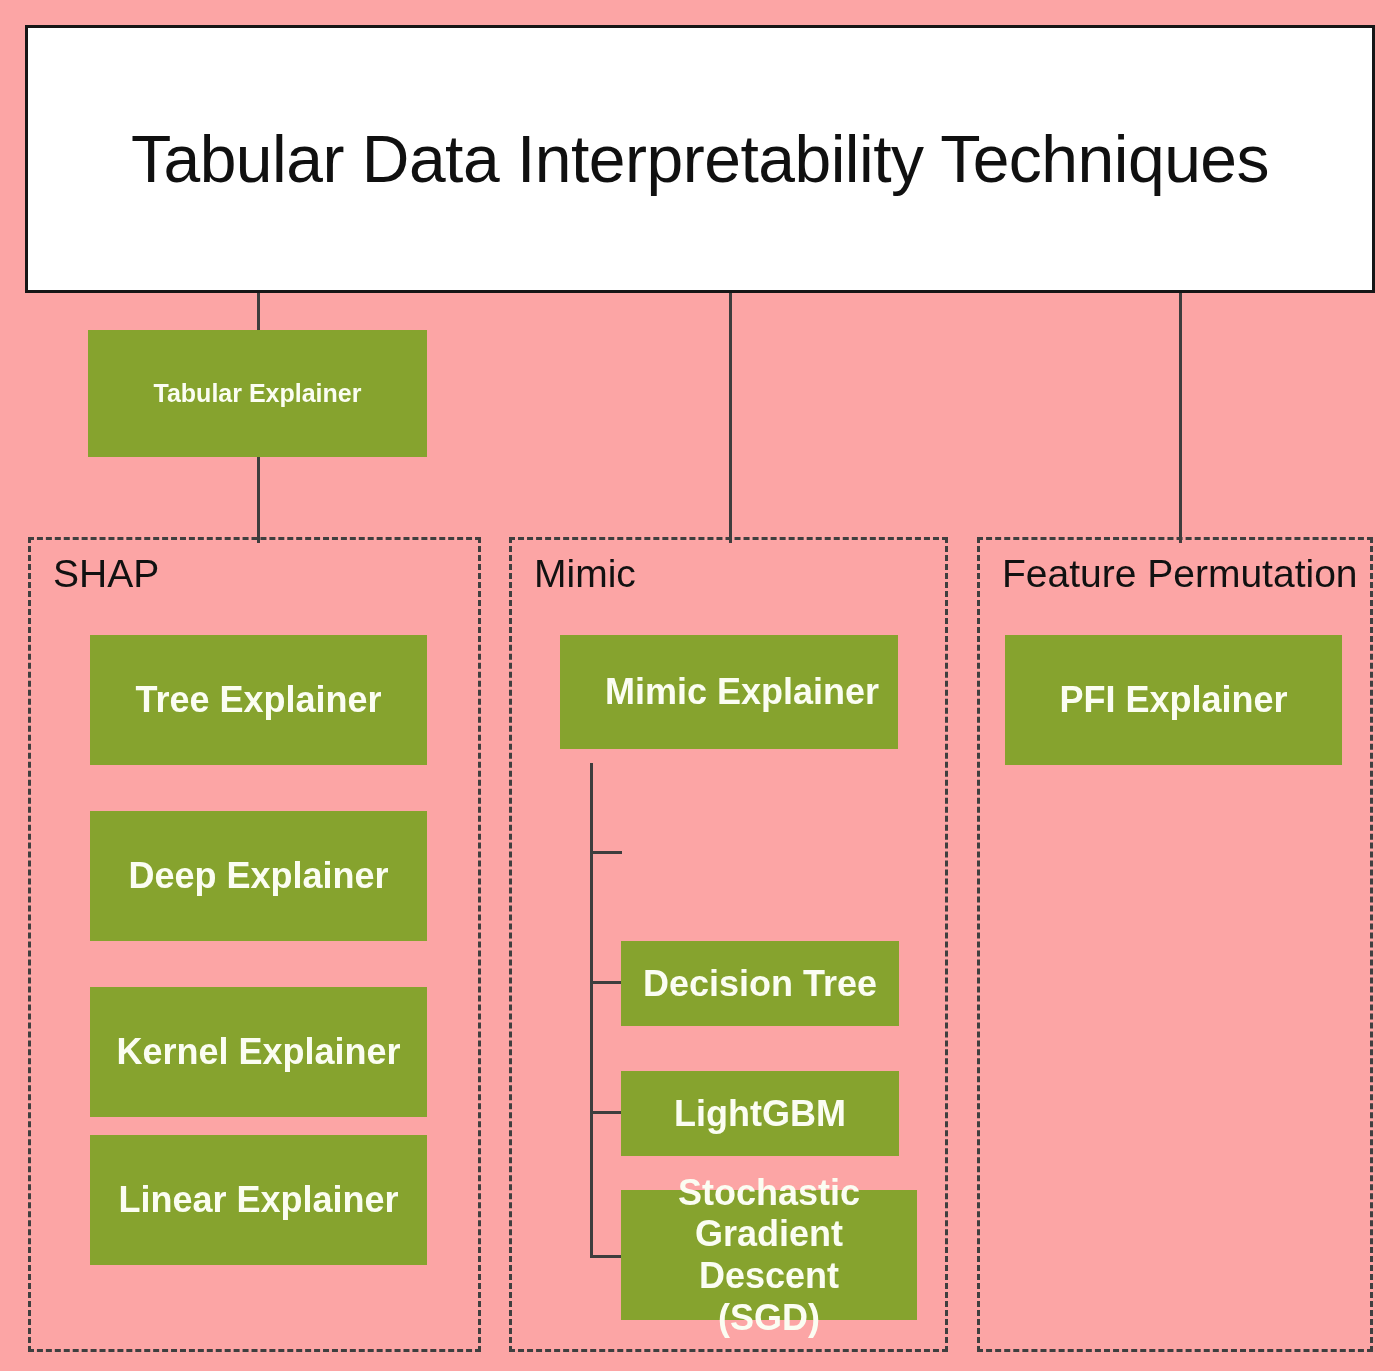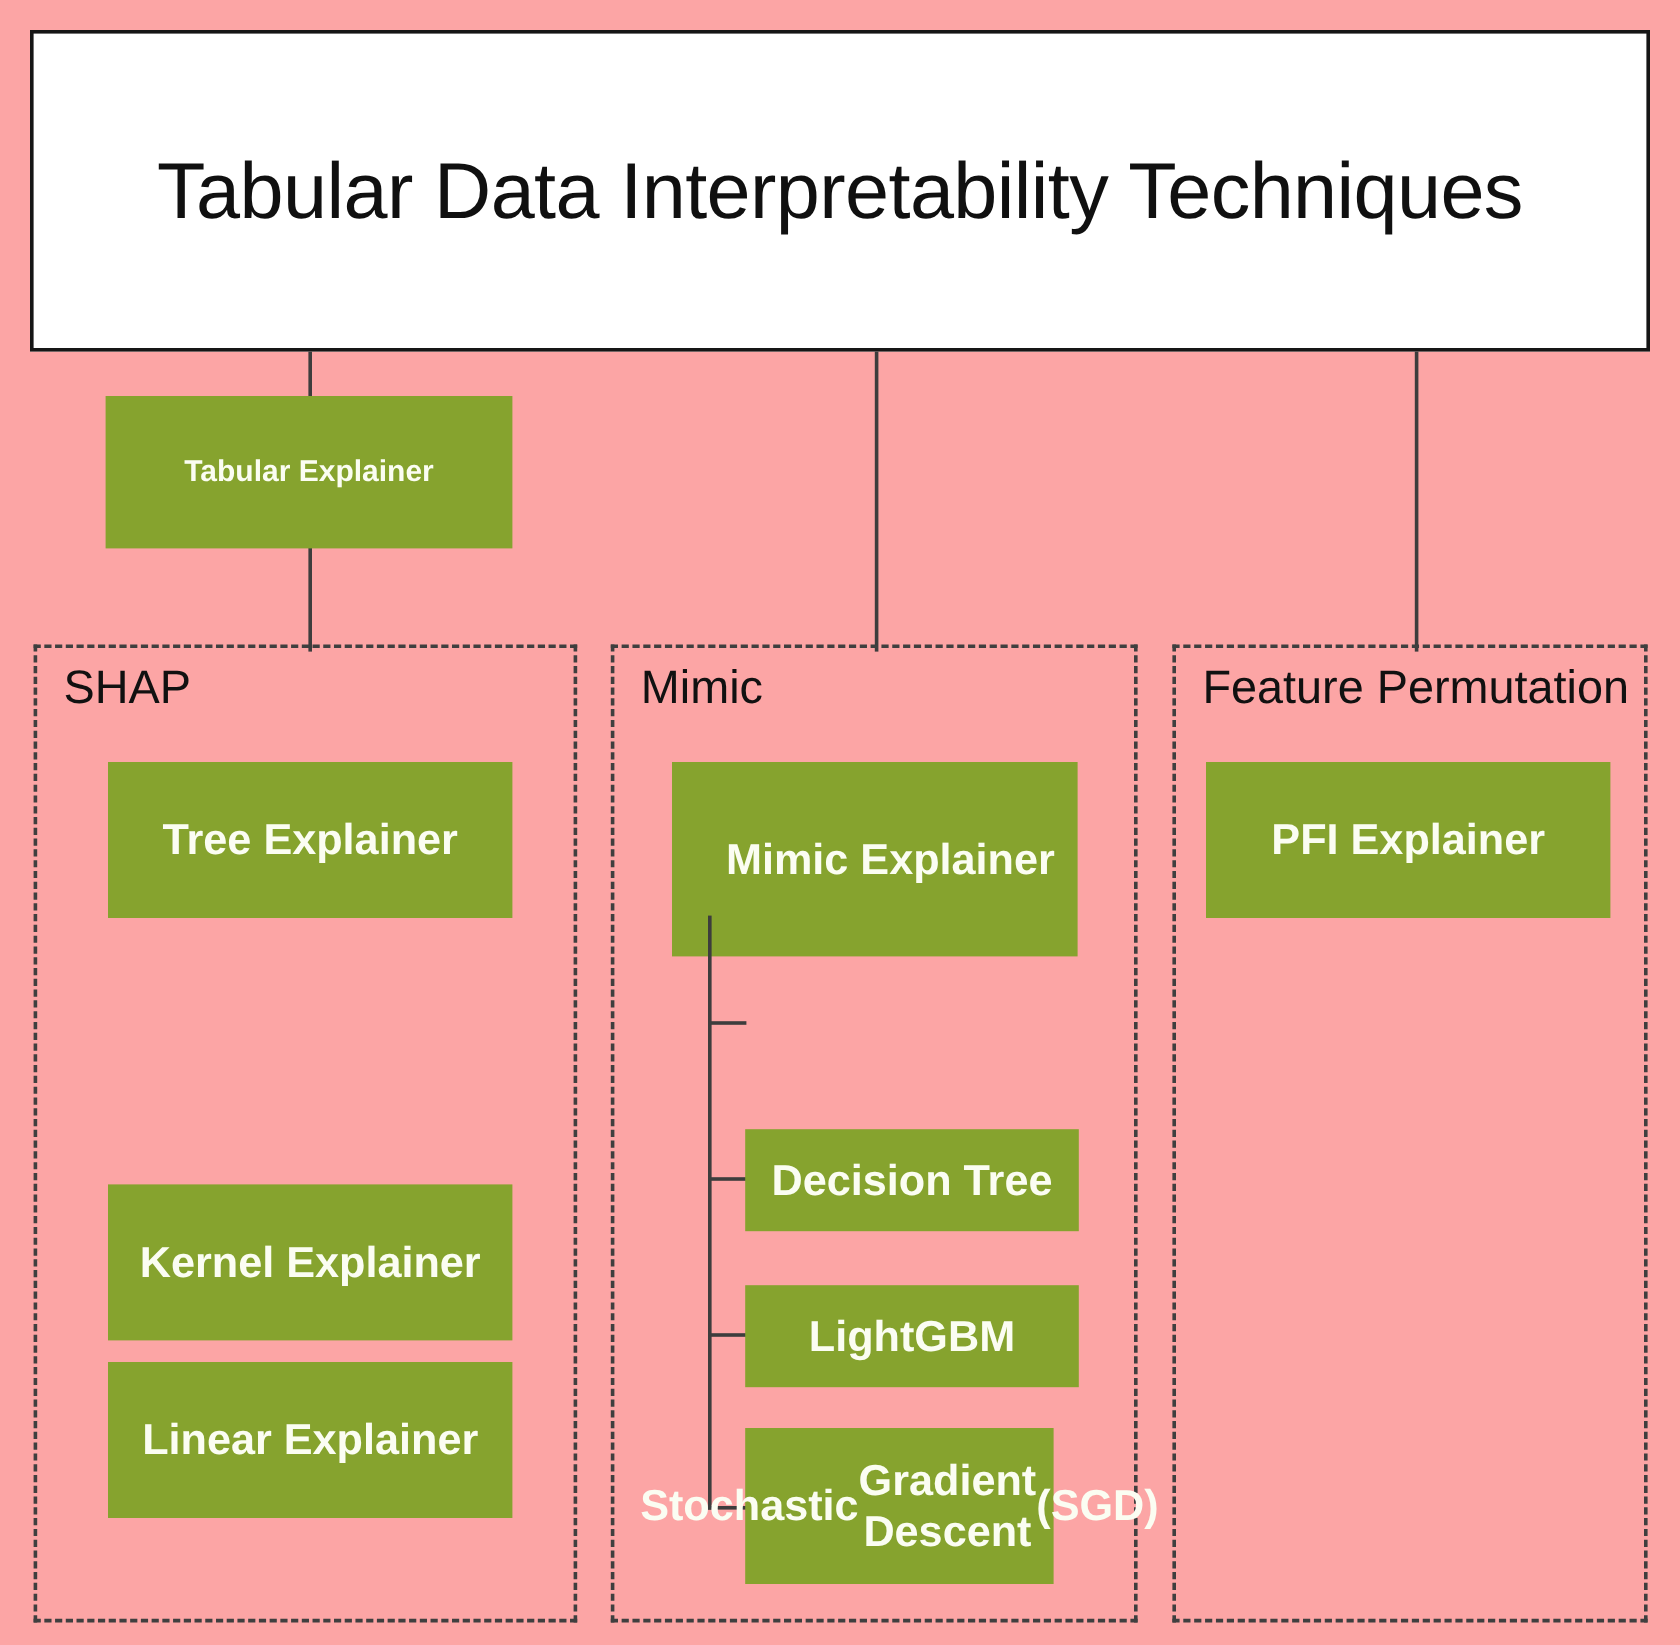--- a/index.html
+++ b/index.html
@@ -106,47 +106,50 @@
   <div class="node medium" style="left:88px; top:330px; width:339px; height:127px;">
     <span>Tabular Explainer</span>
   </div>
 
   <div class="group" style="left:28px; top:537px; width:453px; height:815px;"></div>
   <div class="group-label" style="left:53px; top:552px;">SHAP</div>
 
   <div class="node small" style="left:90px; top:635px; width:337px; height:130px;">
     <span>Tree Explainer</span>
   </div>
+  <div class="node small" style="left:90px; top:811px; width:337px; height:130px;">
+    <span>Deep Explainer</span>
+  </div>
   <div class="node small" style="left:90px; top:987px; width:337px; height:130px;">
     <span>Kernel Explainer</span>
   </div>
   <div class="node small" style="left:90px; top:1135px; width:337px; height:130px;">
     <span>Linear Explainer</span>
   </div>
 
   <div class="group" style="left:509px; top:537px; width:439px; height:815px;"></div>
   <div class="group-label" style="left:534px; top:552px;">Mimic</div>
 
-  <div class="node small" style="left:560px; top:635px; width:338px; height:162px;padding-left:32px;">
+  <div class="node small" style="left:560px; top:635px; width:338px; height:114px;padding-left:32px;">
     <span>Mimic Explainer</span>
   </div>
 
   <div class="vline" style="left:590px; top:763px; height:495px;"></div>
   <div class="hline" style="left:590px; top:851px; width:32px;"></div>
   <div class="hline" style="left:590px; top:981px; width:32px;"></div>
   <div class="hline" style="left:590px; top:1111px; width:32px;"></div>
   <div class="hline" style="left:590px; top:1255px; width:32px;"></div>
 
   <div class="node small" style="left:621px; top:941px; width:278px; height:85px;">
     <span>Decision Tree</span>
   </div>
   <div class="node small" style="left:621px; top:1071px; width:278px; height:85px;">
     <span>LightGBM</span>
   </div>
-  <div class="node small" style="left:621px; top:1190px; width:257px; height:130px; flex-direction:row;">
+  <div class="node small" style="left:621px; top:1190px; width:296px; height:130px; flex-direction:column;">
     <span>Stochastic</span>
     <span>Gradient Descent</span>
     <span>(SGD)</span>
   </div>
 
   <div class="group" style="left:977px; top:537px; width:396px; height:815px;"></div>
   <div class="group-label" style="left:1002px; top:552px;">Feature Permutation</div>
 
   <div class="node small" style="left:1005px; top:635px; width:337px; height:130px;">
     <span>PFI Explainer</span>

